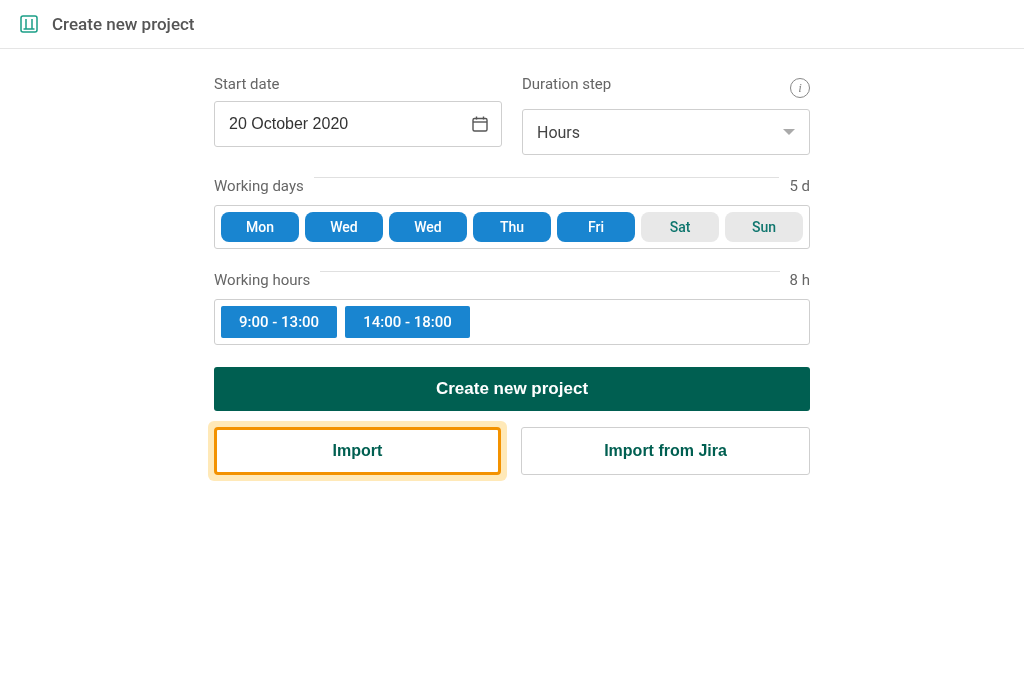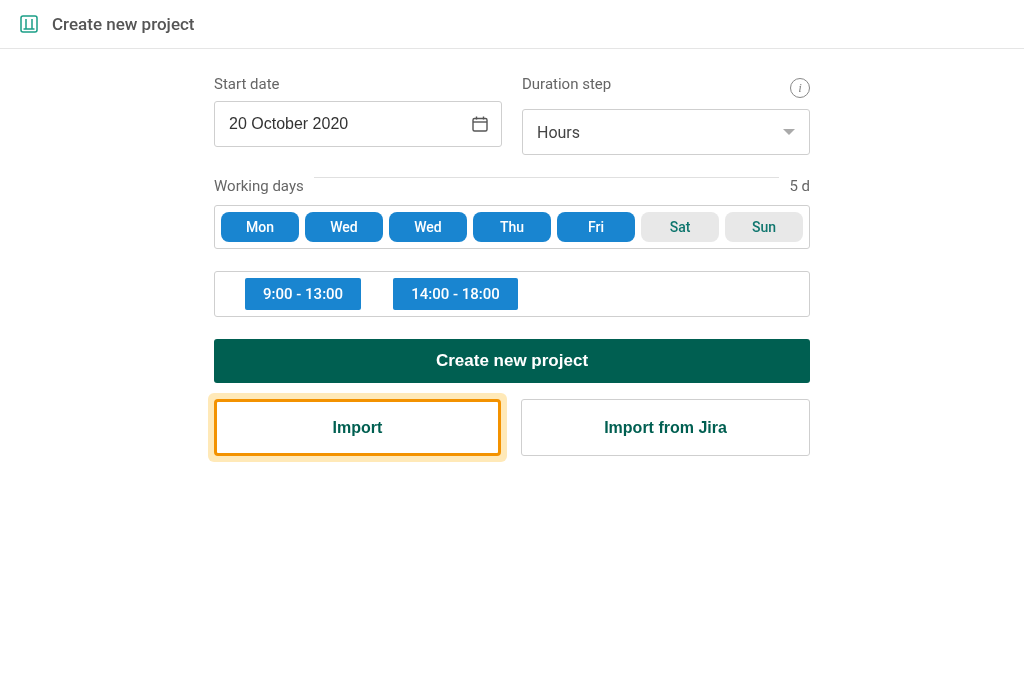--- a/index.html
+++ b/index.html
@@ -179,41 +179,40 @@
       padding: 0 18px;
       border-radius: 2px;
       display: flex;
       align-items: center;
       justify-content: center;
       font-size: 15px;
       font-weight: 500;
       background: #1985d0;
       color: #fff;
       cursor: pointer;
-      margin-left: 24px;
     }
     .primary-btn {
       width: 100%;
       height: 44px;
       background: #005f51;
       color: #fff;
       border: none;
       border-radius: 3px;
       font-size: 17px;
       font-weight: 600;
       cursor: pointer;
       margin-bottom: 16px;
     }
     .button-row {
       display: flex;
       gap: 20px;
     }
     .secondary-btn {
       flex: 1;
-      height: 57px;
+      height: 48px;
       background: #fff;
       color: #005f51;
       border: 1px solid #cfcfcf;
       border-radius: 3px;
       font-size: 16px;
       font-weight: 600;
       cursor: pointer;
     }
     .highlight-wrap {
       flex: 1;
@@ -293,20 +292,25 @@
         <div class="day-chip active">Wed</div>
         <div class="day-chip active">Wed</div>
         <div class="day-chip active">Thu</div>
         <div class="day-chip active">Fri</div>
         <div class="day-chip inactive">Sat</div>
         <div class="day-chip inactive">Sun</div>
       </div>
   </div>
 
   <div class="field">
+    <div class="section-header">
+      <span class="section-label">Working hours</span>
+      <span class="line"></span>
+      <span class="section-value">8 h</span>
+    </div>
     <div class="hours-container" id="hours-container">
         <div class="hour-chip">9:00 - 13:00</div>
         <div class="hour-chip">14:00 - 18:00</div>
       </div>
   </div>
 
   <button class="primary-btn">Create new project</button>
 
   <div class="button-row">
     <div class="highlight-wrap">

